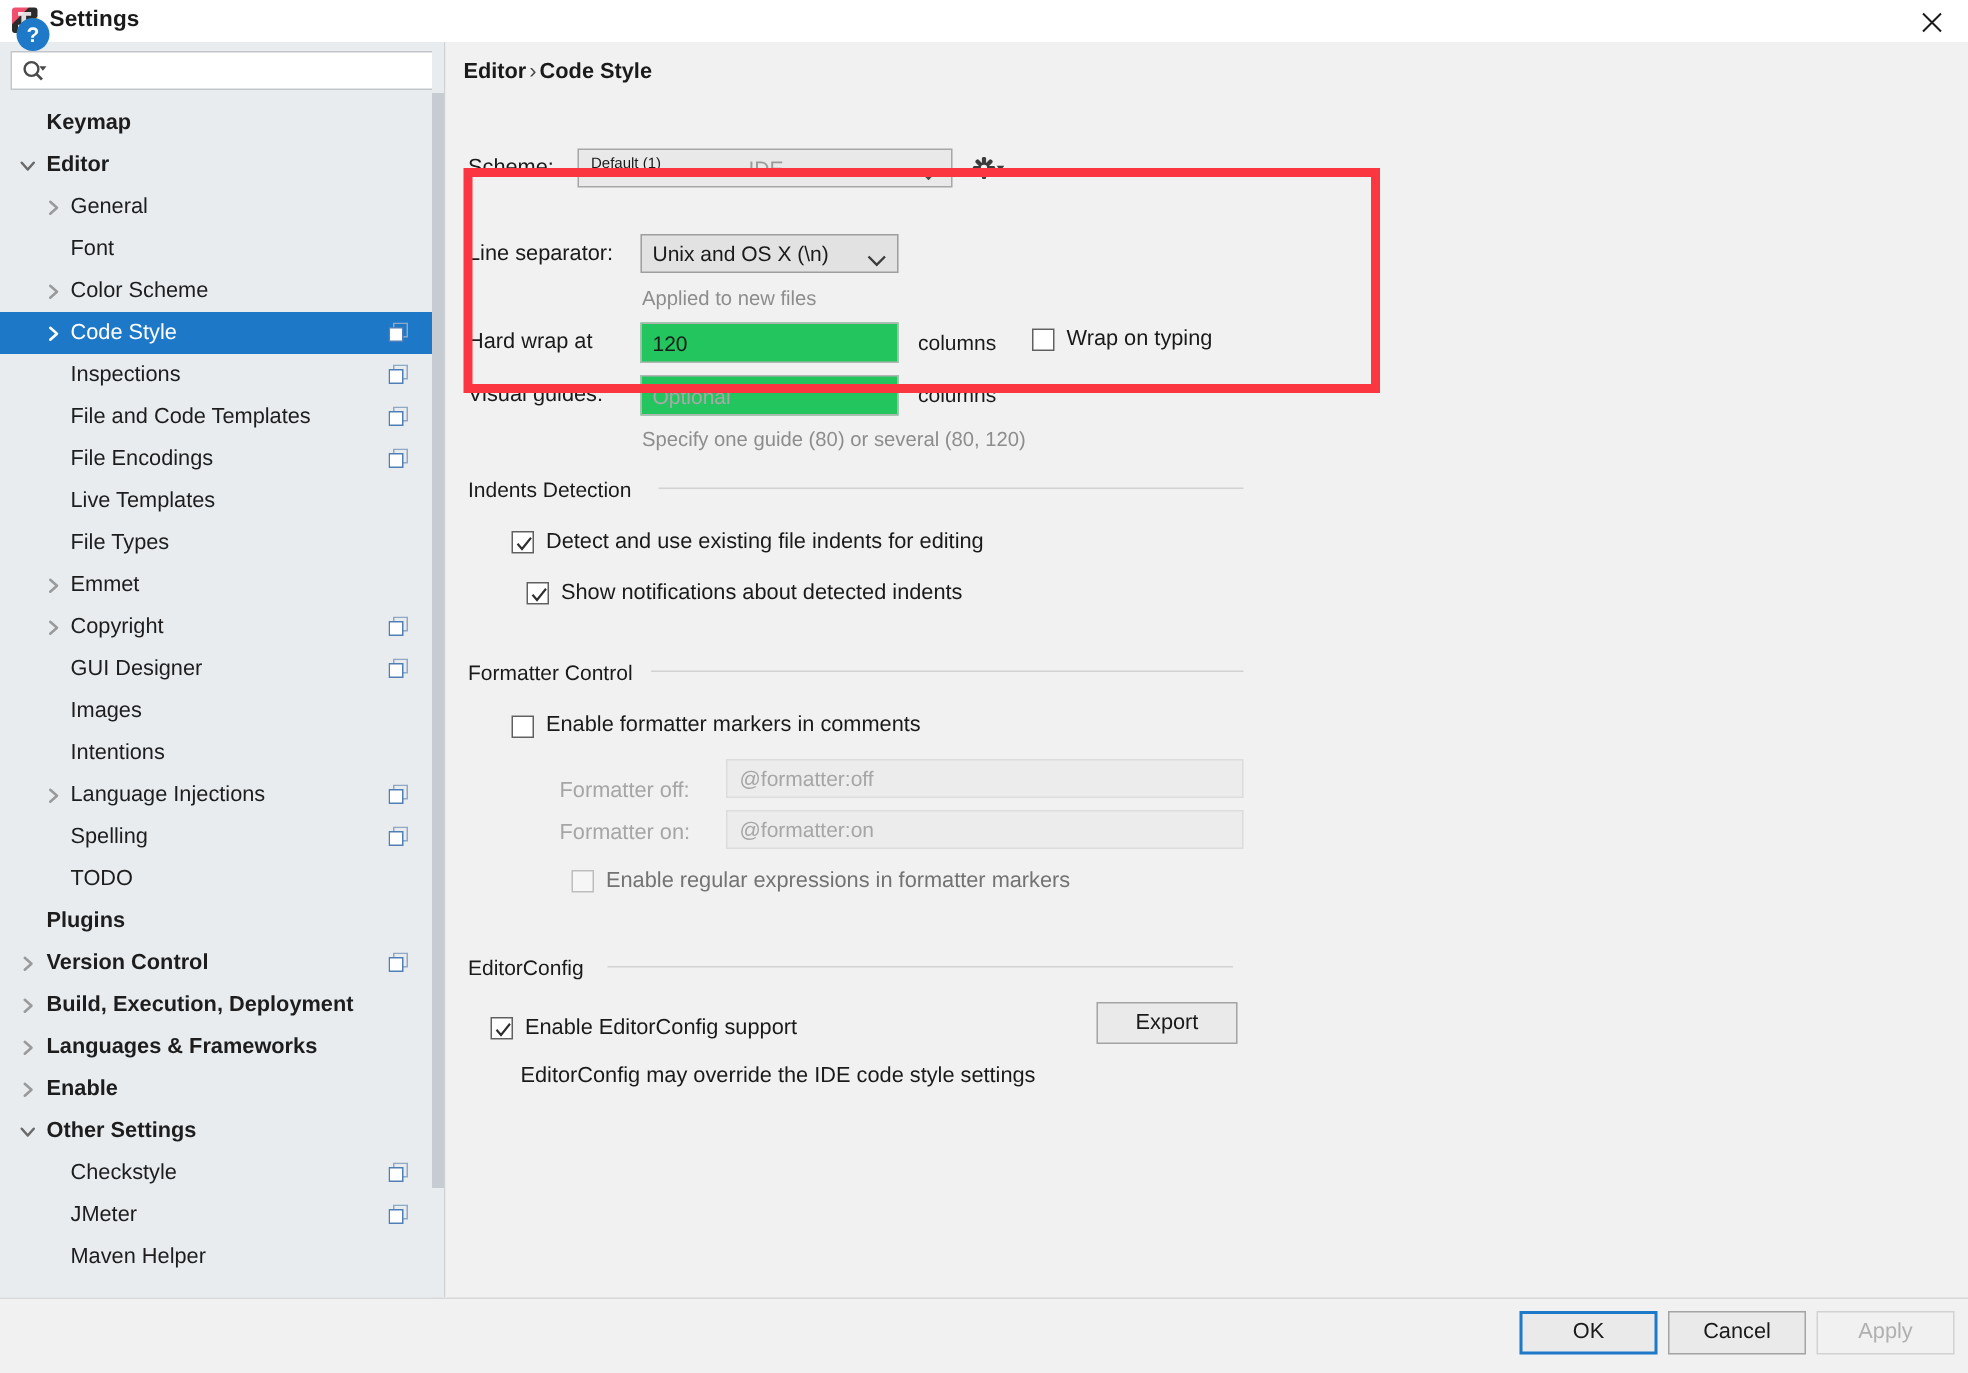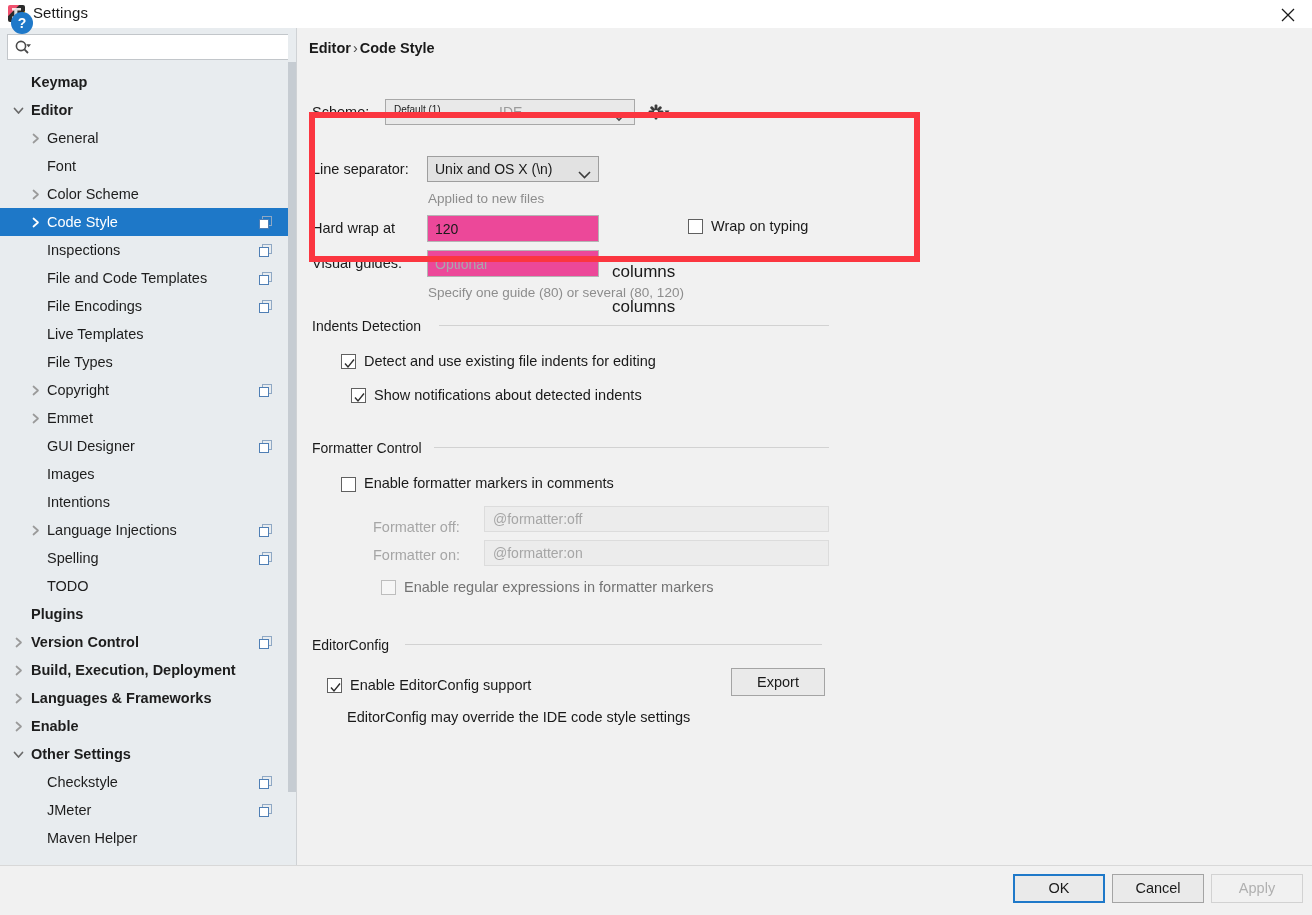--- a/index.html
+++ b/index.html
@@ -9,20 +9,21 @@
     overflow: hidden;
     background: #f1f1f1;
     font-family: "Liberation Sans", sans-serif;
     -webkit-font-smoothing: antialiased;
   }
 
   
   #titlebar {
     position: absolute; left: 0; top: 0; width: 1312px; height: 28px;
     background: #ffffff;
+    font-weight: bold;
   }
   #app-icon {
     position: absolute; left: 8px; top: 5px; width: 17px; height: 17px;
     border-radius: 2px;
     background: linear-gradient(135deg,#f0506e 0%, #f0506e 32%, #2b2b2b 33%, #2b2b2b 67%, #ffb000 68%, #ffb000 100%);
   }
   #app-icon::after {
     content: ""; position: absolute; left: 4px; top: 3px;
     width: 9px; height: 11px; background: #ffffff; opacity: .85;
     clip-path: polygon(0 0,100% 0,100% 22%,60% 22%,60% 78%,100% 78%,100% 100%,0 100%,0 78%,25% 78%,25% 22%,0 22%);
@@ -108,31 +109,31 @@
   }
   #scheme-value { position: absolute; left: 8px; top: 4px; font-size: 10px; color: #1a1a1a; }
   #scheme-suffix { position: absolute; left: 113px; top: 4px; font-size: 14px; color: #9b9b9b; }
   #scheme-chevron { position: absolute; right: 8px; top: 8px; }
 
   #gear-btn { position: absolute; left: 350px; top: 74px; cursor: pointer; width: 24px; height: 20px; }
 
   
   .form-label { position: absolute; font-size: 14.5px; color: #1a1a1a; }
   .hint { position: absolute; font-size: 13.5px; color: #8d8d8d; }
-  .unit { position: absolute; font-size: 17px; color: #1a1a1a; margin-top: 42px; }
+  .unit { position: absolute; font-size: 14px; color: #1a1a1a; }
 
   #ls-combo {
     position: absolute; left: 130px; top: 128px; width: 172px; height: 26px;
     background: #e2e2e2; border: 1px solid #9e9e9e; cursor: pointer;
   }
   #ls-value { position: absolute; left: 7px; top: 4px; font-size: 14px; color: #1a1a1a; }
   #ls-chevron { position: absolute; right: 7px; top: 8px; }
 
   .text-field {
-    position: absolute; background: #ec4899; border: 1px solid #b4b4b4;
+    position: absolute; background: #22c55e; border: 1px solid #b4b4b4;
   }
   .text-field input {
     width: 100%; height: 100%; border: 0; outline: none; background: transparent;
     padding: 0 7px; font-family: "Liberation Sans", sans-serif;
     font-size: 14px; color: #1a1a1a;
   }
   .text-field input::placeholder { color: #a9a9a9; }
 
   #hw-field { left: 130px; top: 187px; width: 172px; height: 27px; }
   #vg-field { left: 130px; top: 222px; width: 172px; height: 27px; }
@@ -293,33 +294,33 @@
       </div>
       <div class="tree-row">
         <span class="tree-label" style="position: absolute; left: 47px;">File Types</span>
       </div>
       <div class="tree-row">
         <span class="arrow" style="left: 27px;">
           <svg width="11" height="11" viewBox="0 0 11 11">
             <polyline points="3.5,1.5 8,5.5 3.5,9.5" stroke="#9a9a9a" stroke-width="1.7" fill="none" stroke-linecap="round" stroke-linejoin="round"></polyline>
           </svg>
         </span>
+        <span class="tree-label" style="position: absolute; left: 47px;">Emmet</span>
+      </div>
+      <div class="tree-row">
+        <span class="arrow" style="left: 27px;">
+          <svg width="11" height="11" viewBox="0 0 11 11">
+            <polyline points="3.5,1.5 8,5.5 3.5,9.5" stroke="#9a9a9a" stroke-width="1.7" fill="none" stroke-linecap="round" stroke-linejoin="round"></polyline>
+          </svg>
+        </span>
         <span class="tree-label" style="position: absolute; left: 47px;">Copyright</span>
         <span class="copy-badge"><svg width="13" height="13" viewBox="0 0 13 13">
             <rect x="3.5" y="0.5" width="9" height="9" fill="none" stroke="#8fa8c4" stroke-width="1"></rect>
             <rect x="0.5" y="3.5" width="9" height="9" fill="#ffffff" stroke="#4f7fb5" stroke-width="1"></rect>
           </svg></span>
-      </div>
-      <div class="tree-row">
-        <span class="arrow" style="left: 27px;">
-          <svg width="11" height="11" viewBox="0 0 11 11">
-            <polyline points="3.5,1.5 8,5.5 3.5,9.5" stroke="#9a9a9a" stroke-width="1.7" fill="none" stroke-linecap="round" stroke-linejoin="round"></polyline>
-          </svg>
-        </span>
-        <span class="tree-label" style="position: absolute; left: 47px;">Emmet</span>
       </div>
       <div class="tree-row">
         <span class="tree-label" style="position: absolute; left: 47px;">GUI Designer</span>
         <span class="copy-badge"><svg width="13" height="13" viewBox="0 0 13 13">
             <rect x="3.5" y="0.5" width="9" height="9" fill="none" stroke="#8fa8c4" stroke-width="1"></rect>
             <rect x="0.5" y="3.5" width="9" height="9" fill="#ffffff" stroke="#4f7fb5" stroke-width="1"></rect>
           </svg></span>
       </div>
       <div class="tree-row">
         <span class="tree-label" style="position: absolute; left: 47px;">Images</span>

